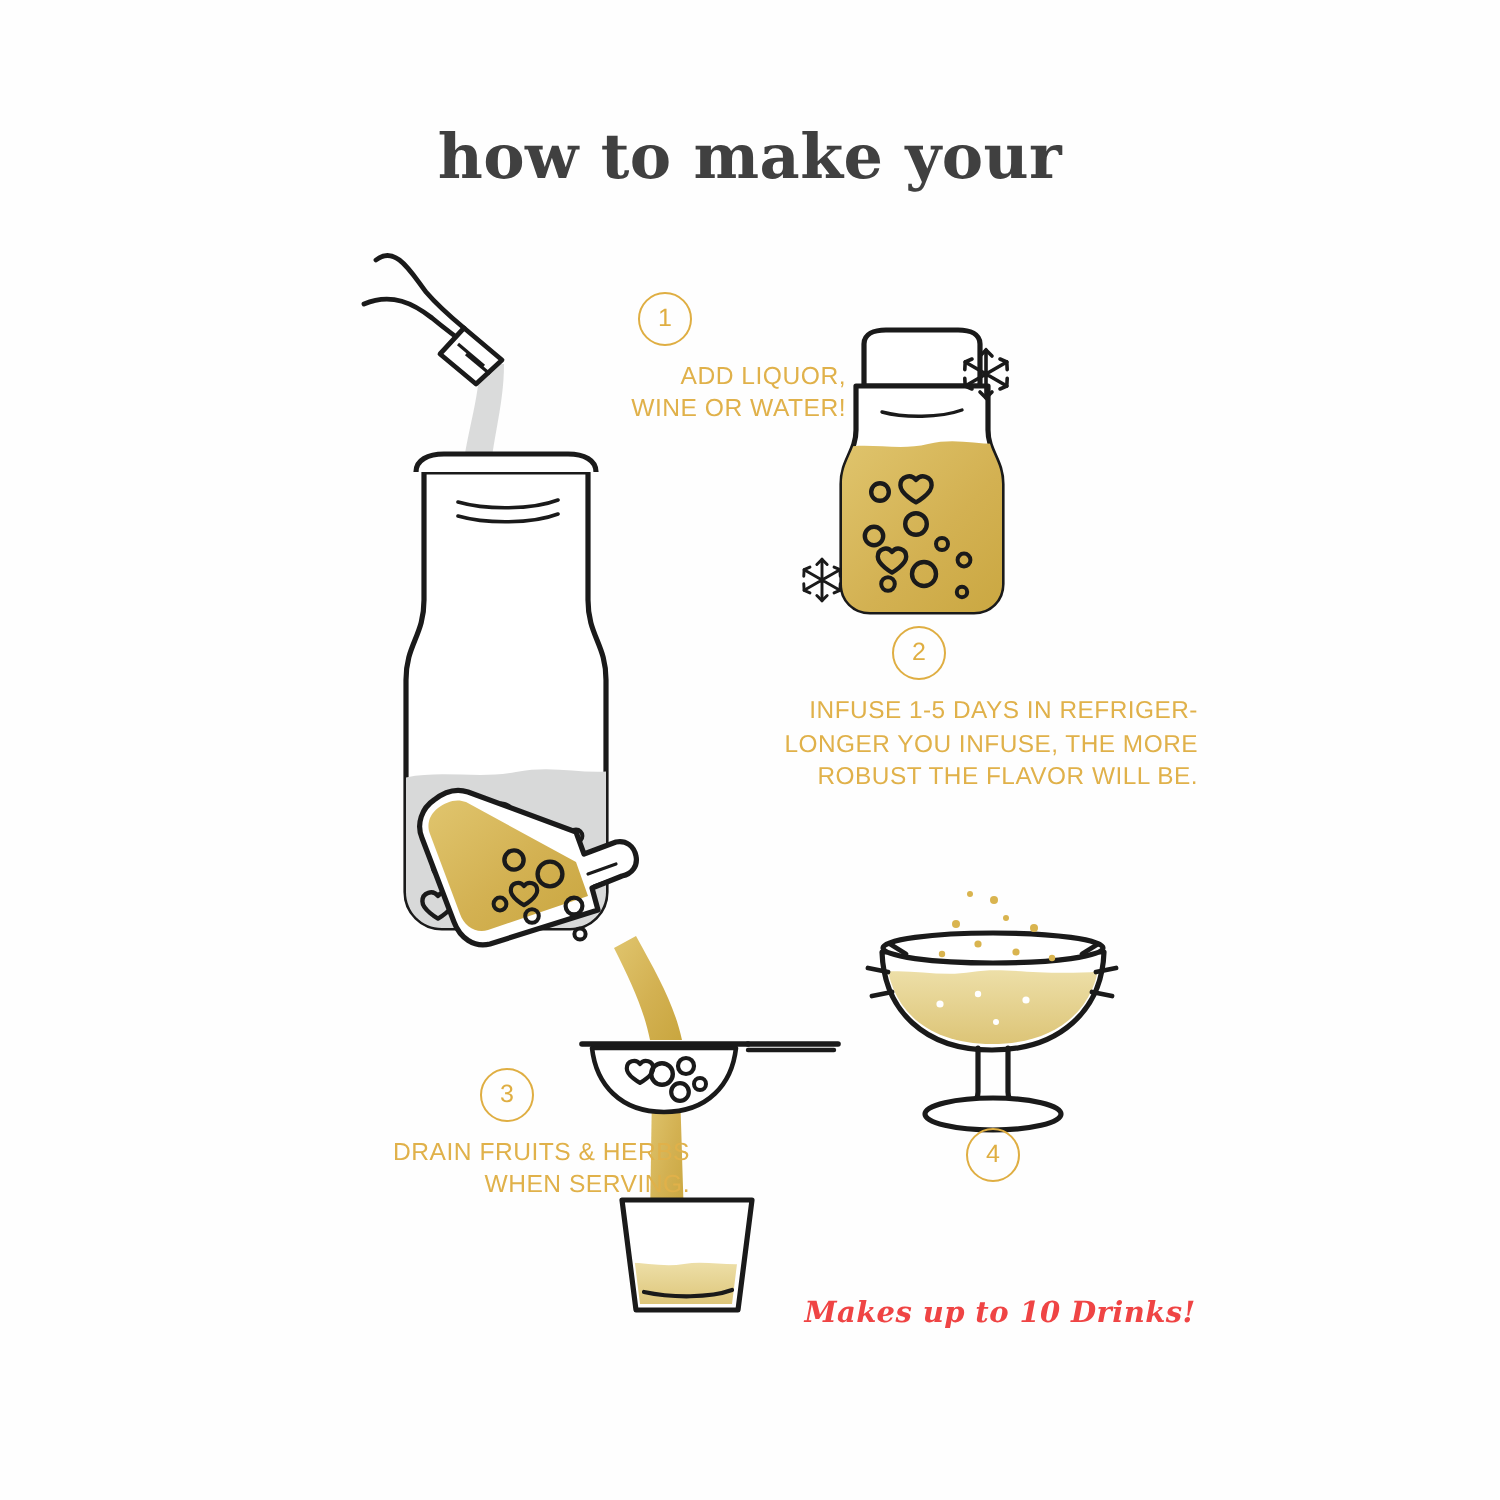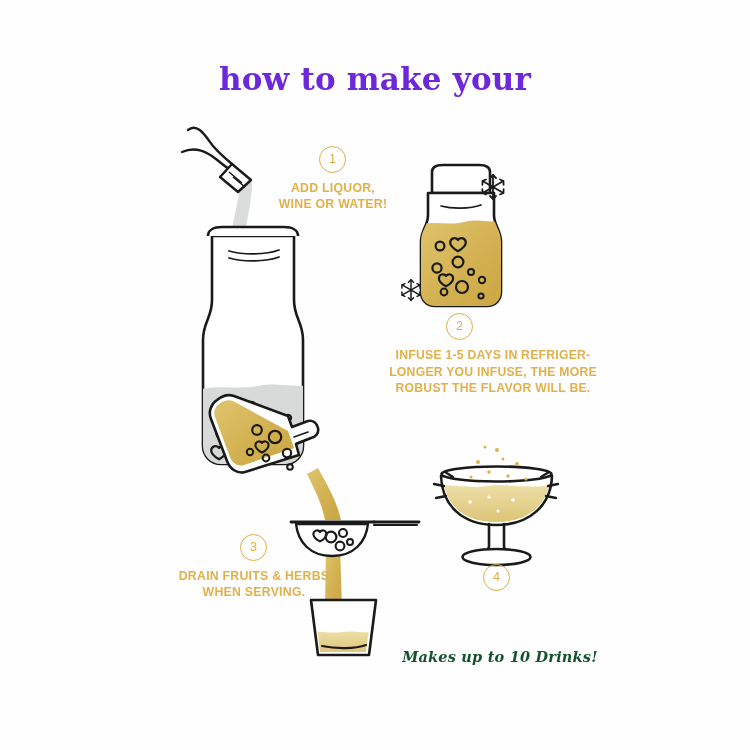--- a/index.html
+++ b/index.html
@@ -27,21 +27,21 @@
   .title {
     position: absolute;
     left: 175px;
     top: 62px;
     width: 400px;
     text-align: center;
     font-family: "DejaVu Serif", "Liberation Serif", serif;
     font-weight: 700;
     font-size: 31px;
     line-height: 1.12;
-    color: #6d28d9;
+    color: #404040;
     letter-spacing: 0.2px;
   }
   .title .line2 { display: block; }
 
   
   .badge {
     position: absolute;
     width: 27px;
     height: 27px;
     border: 1.6px solid #dfae42;
@@ -53,36 +53,36 @@
     font-weight: 400;
     line-height: 24px;
     text-align: center;
   }
 
   
   .steptext {
     position: absolute;
     color: #e0b14a;
     font-family: "Liberation Sans", sans-serif;
-    font-weight: 700;
+    font-weight: 400;
     font-size: 12.3px;
     line-height: 1.33;
     letter-spacing: 0.25px;
-    text-align: center;
+    text-align: right;
     text-transform: uppercase;
   }
   .steptext.wide { font-size: 12.2px; line-height: 1.36; }
 
   .script-note {
     position: absolute;
     left: 400px;
     top: 648px;
     width: 200px;
     text-align: center;
-    color: #14532d;
+    color: #ef4444;
     font-family: "DejaVu Serif", "Liberation Serif", serif;
     font-style: italic;
     font-weight: 700;
     font-size: 14.5px;
     letter-spacing: 0.2px;
   }
 
   .art {
     position: absolute;
     left: 0; top: 0;

